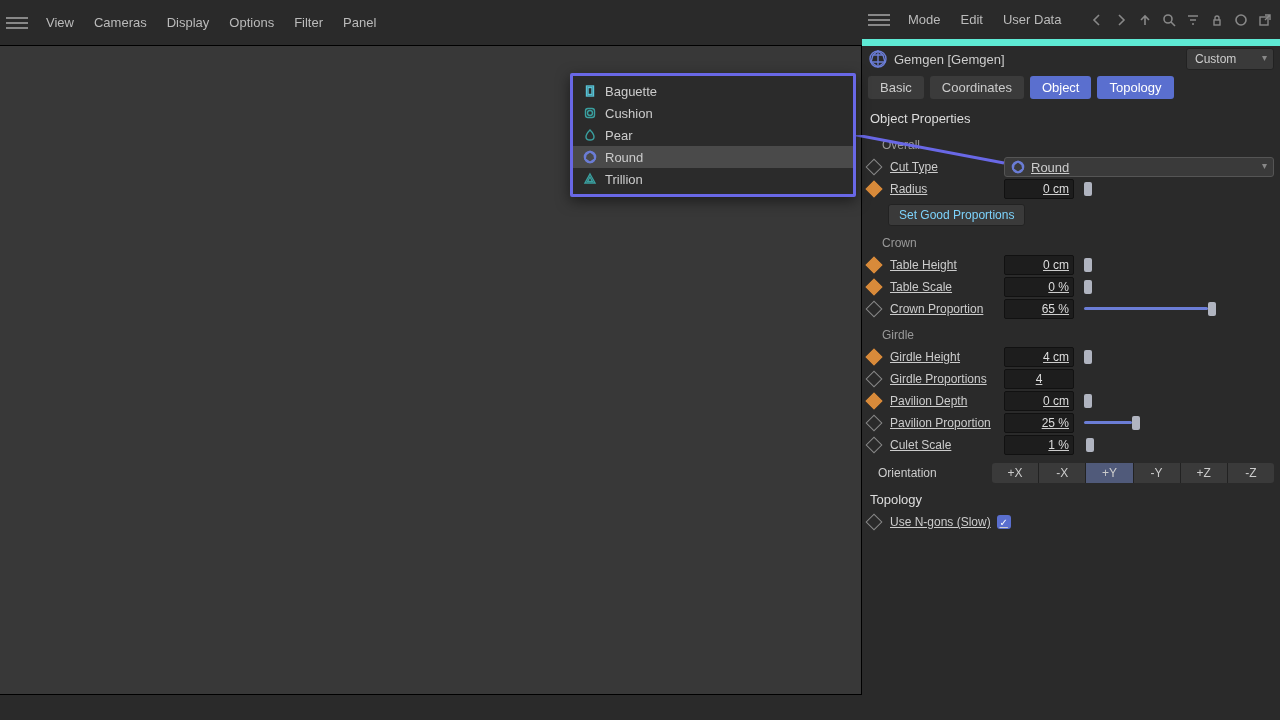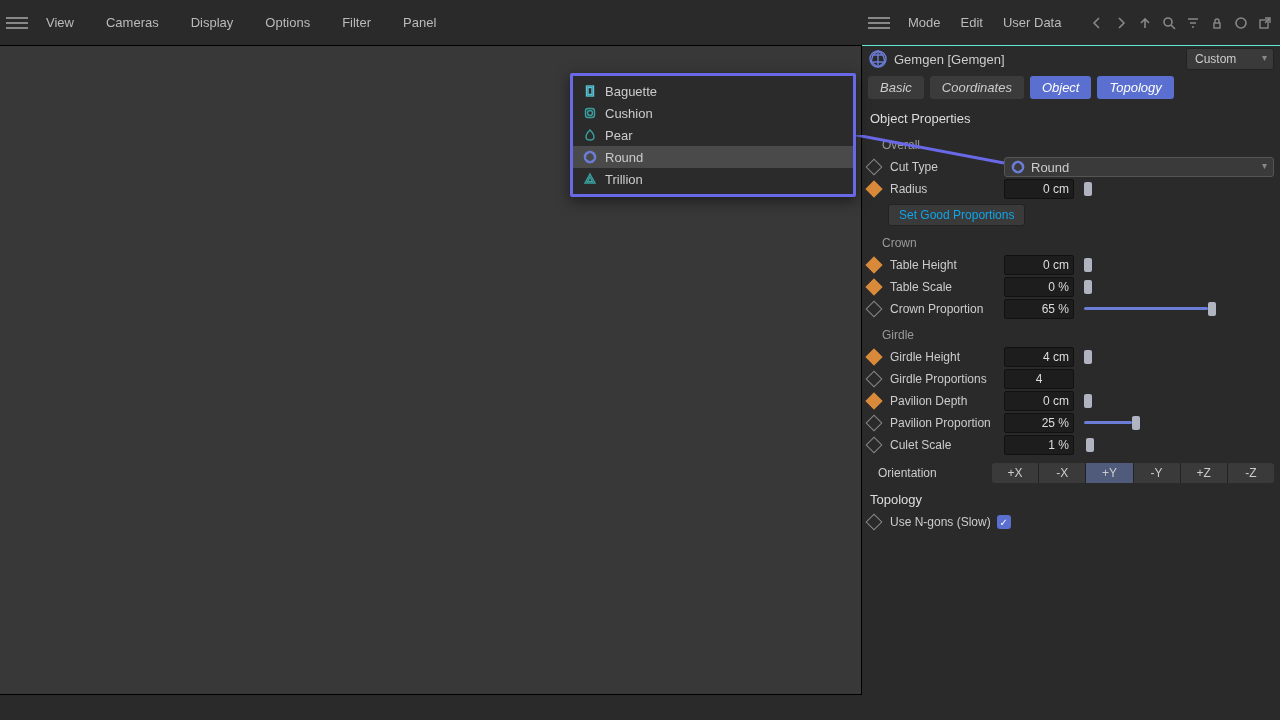--- a/index.html
+++ b/index.html
@@ -2,72 +2,72 @@
 <html><head>
 <meta charset="utf-8">
 <style>
   * { box-sizing: border-box; margin: 0; padding: 0; font-family: -apple-system, "Segoe UI", Arial, sans-serif; }
   body { width: 1280px; height: 720px; background: #2a2a2a; color: #ccc; font-size: 13px; overflow: hidden; position: relative; }
 
   
   .vp-toolbar { position: absolute; top: 0; left: 0; right: 0; height: 46px; background: #2a2a2a; border-bottom: 1px solid #000; display: flex; align-items: center; padding: 0 6px; }
   .vp-toolbar .hamburger { width: 22px; height: 22px; margin-right: 8px; display: flex; flex-direction: column; justify-content: center; gap: 3px; }
   .vp-toolbar .hamburger span { display: block; height: 2px; background: #888; }
-  .vp-toolbar .menus { display: flex; gap: 12px; }
+  .vp-toolbar .menus { display: flex; gap: 0; }
   .vp-toolbar .menus span { padding: 4px 10px; color: #bbb; cursor: pointer; }
   .vp-toolbar .right-icons { margin-left: auto; display: flex; gap: 10px; color: #888; padding-right: 8px; }
   .vp-toolbar .right-icons .icon { width: 18px; height: 18px; display: inline-flex; align-items: center; justify-content: center; }
 
   
   .viewport { position: absolute; top: 46px; left: 0; bottom: 26px; width: 862px; background: #383838; border-right: 1px solid #000; }
 
   
   .status-bar { position: absolute; bottom: 0; left: 0; width: 862px; height: 26px; background: #2a2a2a; border-top: 1px solid #000; }
 
   
   .attr-panel { position: absolute; top: 0; right: 0; bottom: 0; left: 862px; background: #2a2a2a; display: flex; flex-direction: column; }
 
-  .attr-header { height: 46px; display: flex; align-items: center; padding: 15px 6px; border-bottom: 1px solid #5eead4; }
+  .attr-header { height: 46px; display: flex; align-items: center; padding: 15px 6px; border-bottom: 7px solid #5eead4; }
   .attr-header .hamburger { width: 22px; height: 22px; margin-right: 8px; display: flex; flex-direction: column; justify-content: center; gap: 3px; }
   .attr-header .hamburger span { display: block; height: 2px; background: #888; }
   .attr-header .menus { display: flex; }
   .attr-header .menus span { padding: 4px 10px; color: #bbb; cursor: pointer; }
   .attr-header .right-icons { margin-left: auto; display: flex; gap: 6px; color: #888; }
   .attr-header .right-icons .icon { width: 18px; height: 18px; display: inline-flex; align-items: center; justify-content: center; }
 
   
   .obj-row { display: flex; align-items: center; height: 26px; padding: 0 6px; gap: 6px; }
   .obj-row .gemicon { width: 20px; height: 20px; }
   .obj-row .obj-name { color: #ccc; }
   .obj-row .custom-select { margin-left: auto; }
 
   .custom-select { position: relative; display: flex; align-items: center; background: #3a3a3a; border: 1px solid #222; border-radius: 3px; height: 22px; padding: 0 18px 0 8px; color: #ccc; font-size: 12px; min-width: 88px; }
   .custom-select::after { content: "▾"; position: absolute; right: 6px; top: 3px; font-size: 10px; color: #888; }
 
   
   .tab-row { display: flex; gap: 6px; padding: 4px 6px; }
-  .tab { background: #3b3b3b; border-radius: 3px; padding: 4px 12px; color: #ccc; font-size: 13px; cursor: pointer; font-style: italic; }
+  .tab { background: #3b3b3b; border-radius: 3px; padding: 4px 12px; color: #ccc; font-size: 13px; cursor: pointer; }
   .tab.active { background: #5a6fcf; color: #fff; }
 
   .section-title { padding: 8px 8px 4px 8px; color: #ddd; font-size: 13px; }
 
   
   .props { flex: 1; overflow-y: auto; padding: 0 6px 8px 6px; }
   .group-label { color: #999; font-size: 12px; padding: 8px 0 4px 14px; }
-  .prop-row { display: flex; align-items: center; height: 22px; gap: 6px; }
+  .prop-row { display: flex; align-items: center; height: 22px; gap: 6px; text-decoration: underline; }
   .prop-row .key-icon { width: 12px; height: 12px; transform: rotate(45deg); border: 1px solid #d88a3a; display: inline-block; margin: 0 4px 0 0; }
   .prop-row .key-icon.empty { border-color: #888; background: transparent; }
   .prop-row .key-icon.filled { background: #d88a3a; border-color: #d88a3a; }
   .prop-row .label { flex: 0 0 108px; color: #ccc; font-size: 12px; }
   .prop-row .num-field { width: 70px; height: 20px; background: #1d1d1d; border: 1px solid #111; color: #ddd; text-align: right; padding: 0 4px; font-size: 12px; border-radius: 2px; display: flex; align-items: center; justify-content: flex-end; }
   .prop-row .slider { flex: 1; height: 20px; display: flex; align-items: center; position: relative; margin-left: 4px; min-width: 60px; }
   .prop-row .slider .track-fill { position: absolute; height: 3px; background: #6b7dd6; top: 8px; left: 0; border-radius: 2px; }
   .prop-row .slider .handle { position: absolute; width: 8px; height: 14px; background: #b0b4c0; border-radius: 2px; top: 3px; }
 
-  .btn { display: inline-block; background: #3a3a3a; border: 1px solid #222; border-radius: 3px; padding: 3px 10px; color: #0ea5e9; font-size: 12px; cursor: pointer; margin-left: 20px; }
+  .btn { display: inline-block; background: #3a3a3a; border: 1px solid #222; border-radius: 3px; padding: 3px 10px; color: #7dd3fc; font-size: 12px; cursor: pointer; margin-left: 20px; }
 
   
   .cuttype-select { flex: 1; background: #3a3a3a; border: 1px solid #555; border-radius: 3px; height: 20px; display: flex; align-items: center; padding: 0 6px; gap: 6px; position: relative; }
   .cuttype-select .gemicon2 { width: 14px; height: 14px; }
   .cuttype-select::after { content: "▾"; position: absolute; right: 6px; top: 2px; font-size: 10px; color: #888; }
 
   
   .orient-row { display: flex; align-items: center; height: 22px; gap: 6px; margin-top: 6px; }
   .orient-row .label { flex: 0 0 108px; color: #ccc; font-size: 12px; }
   .orient-btns { display: flex; flex: 1; gap: 0; }

